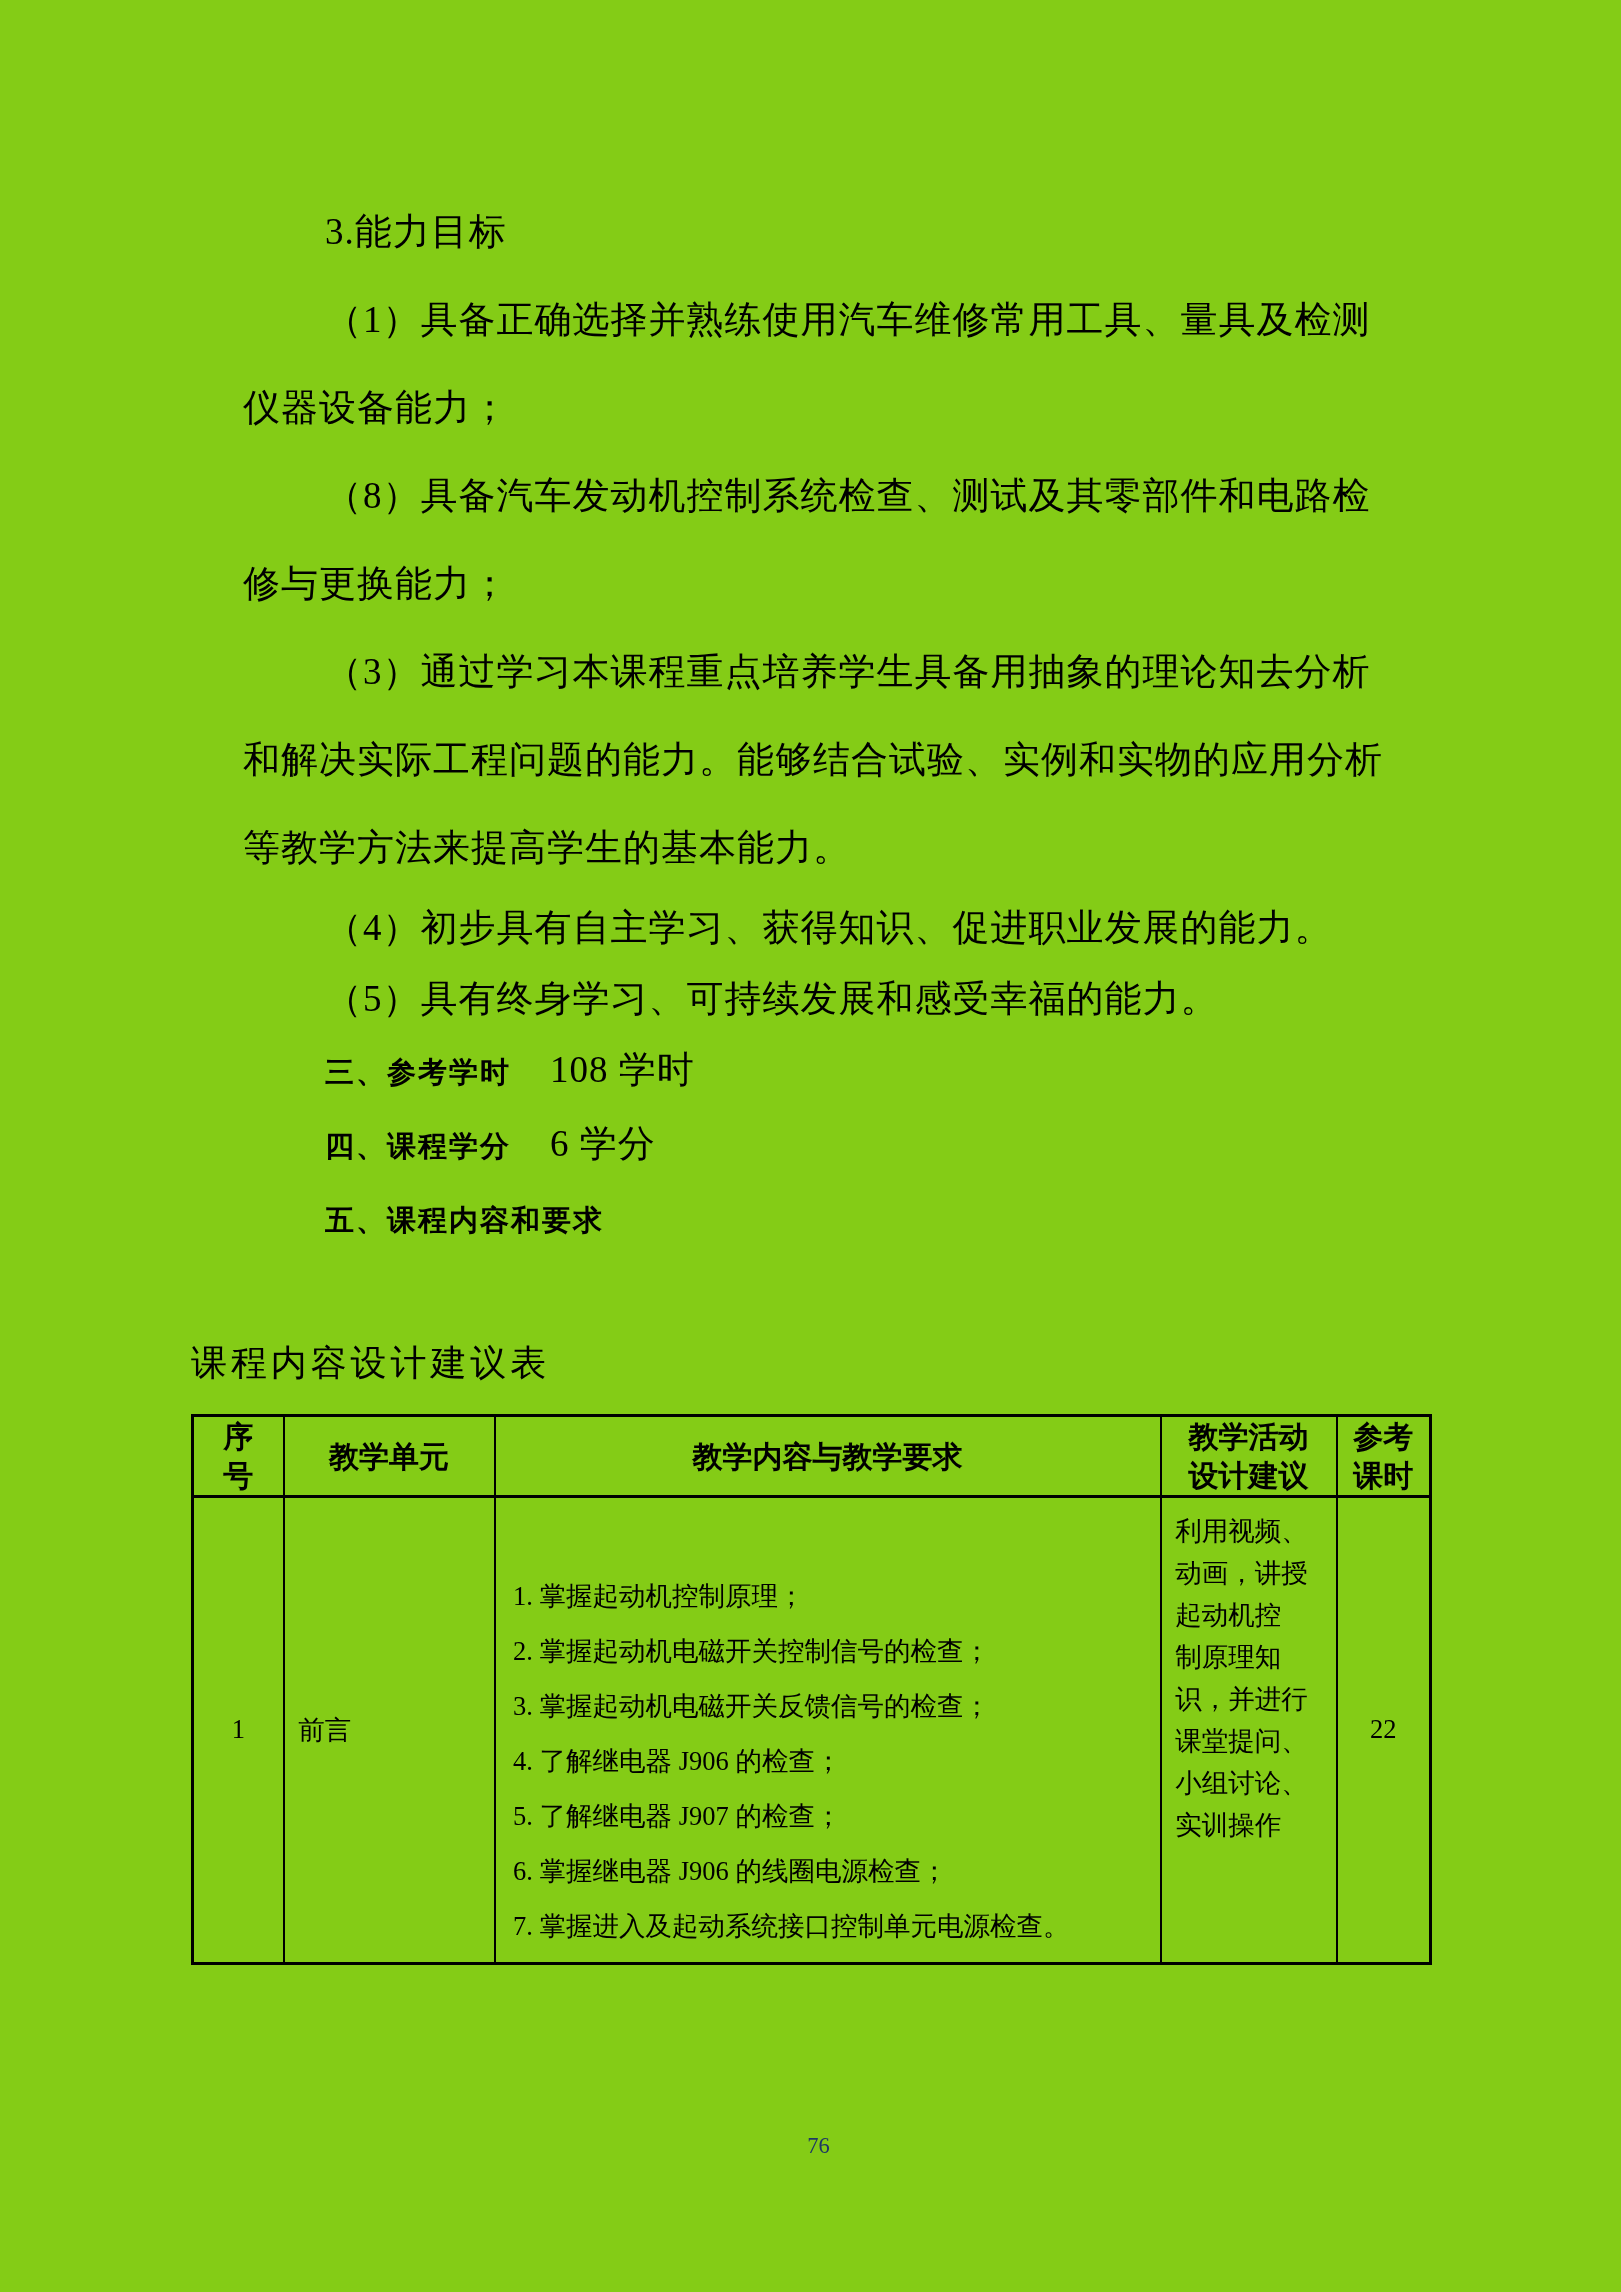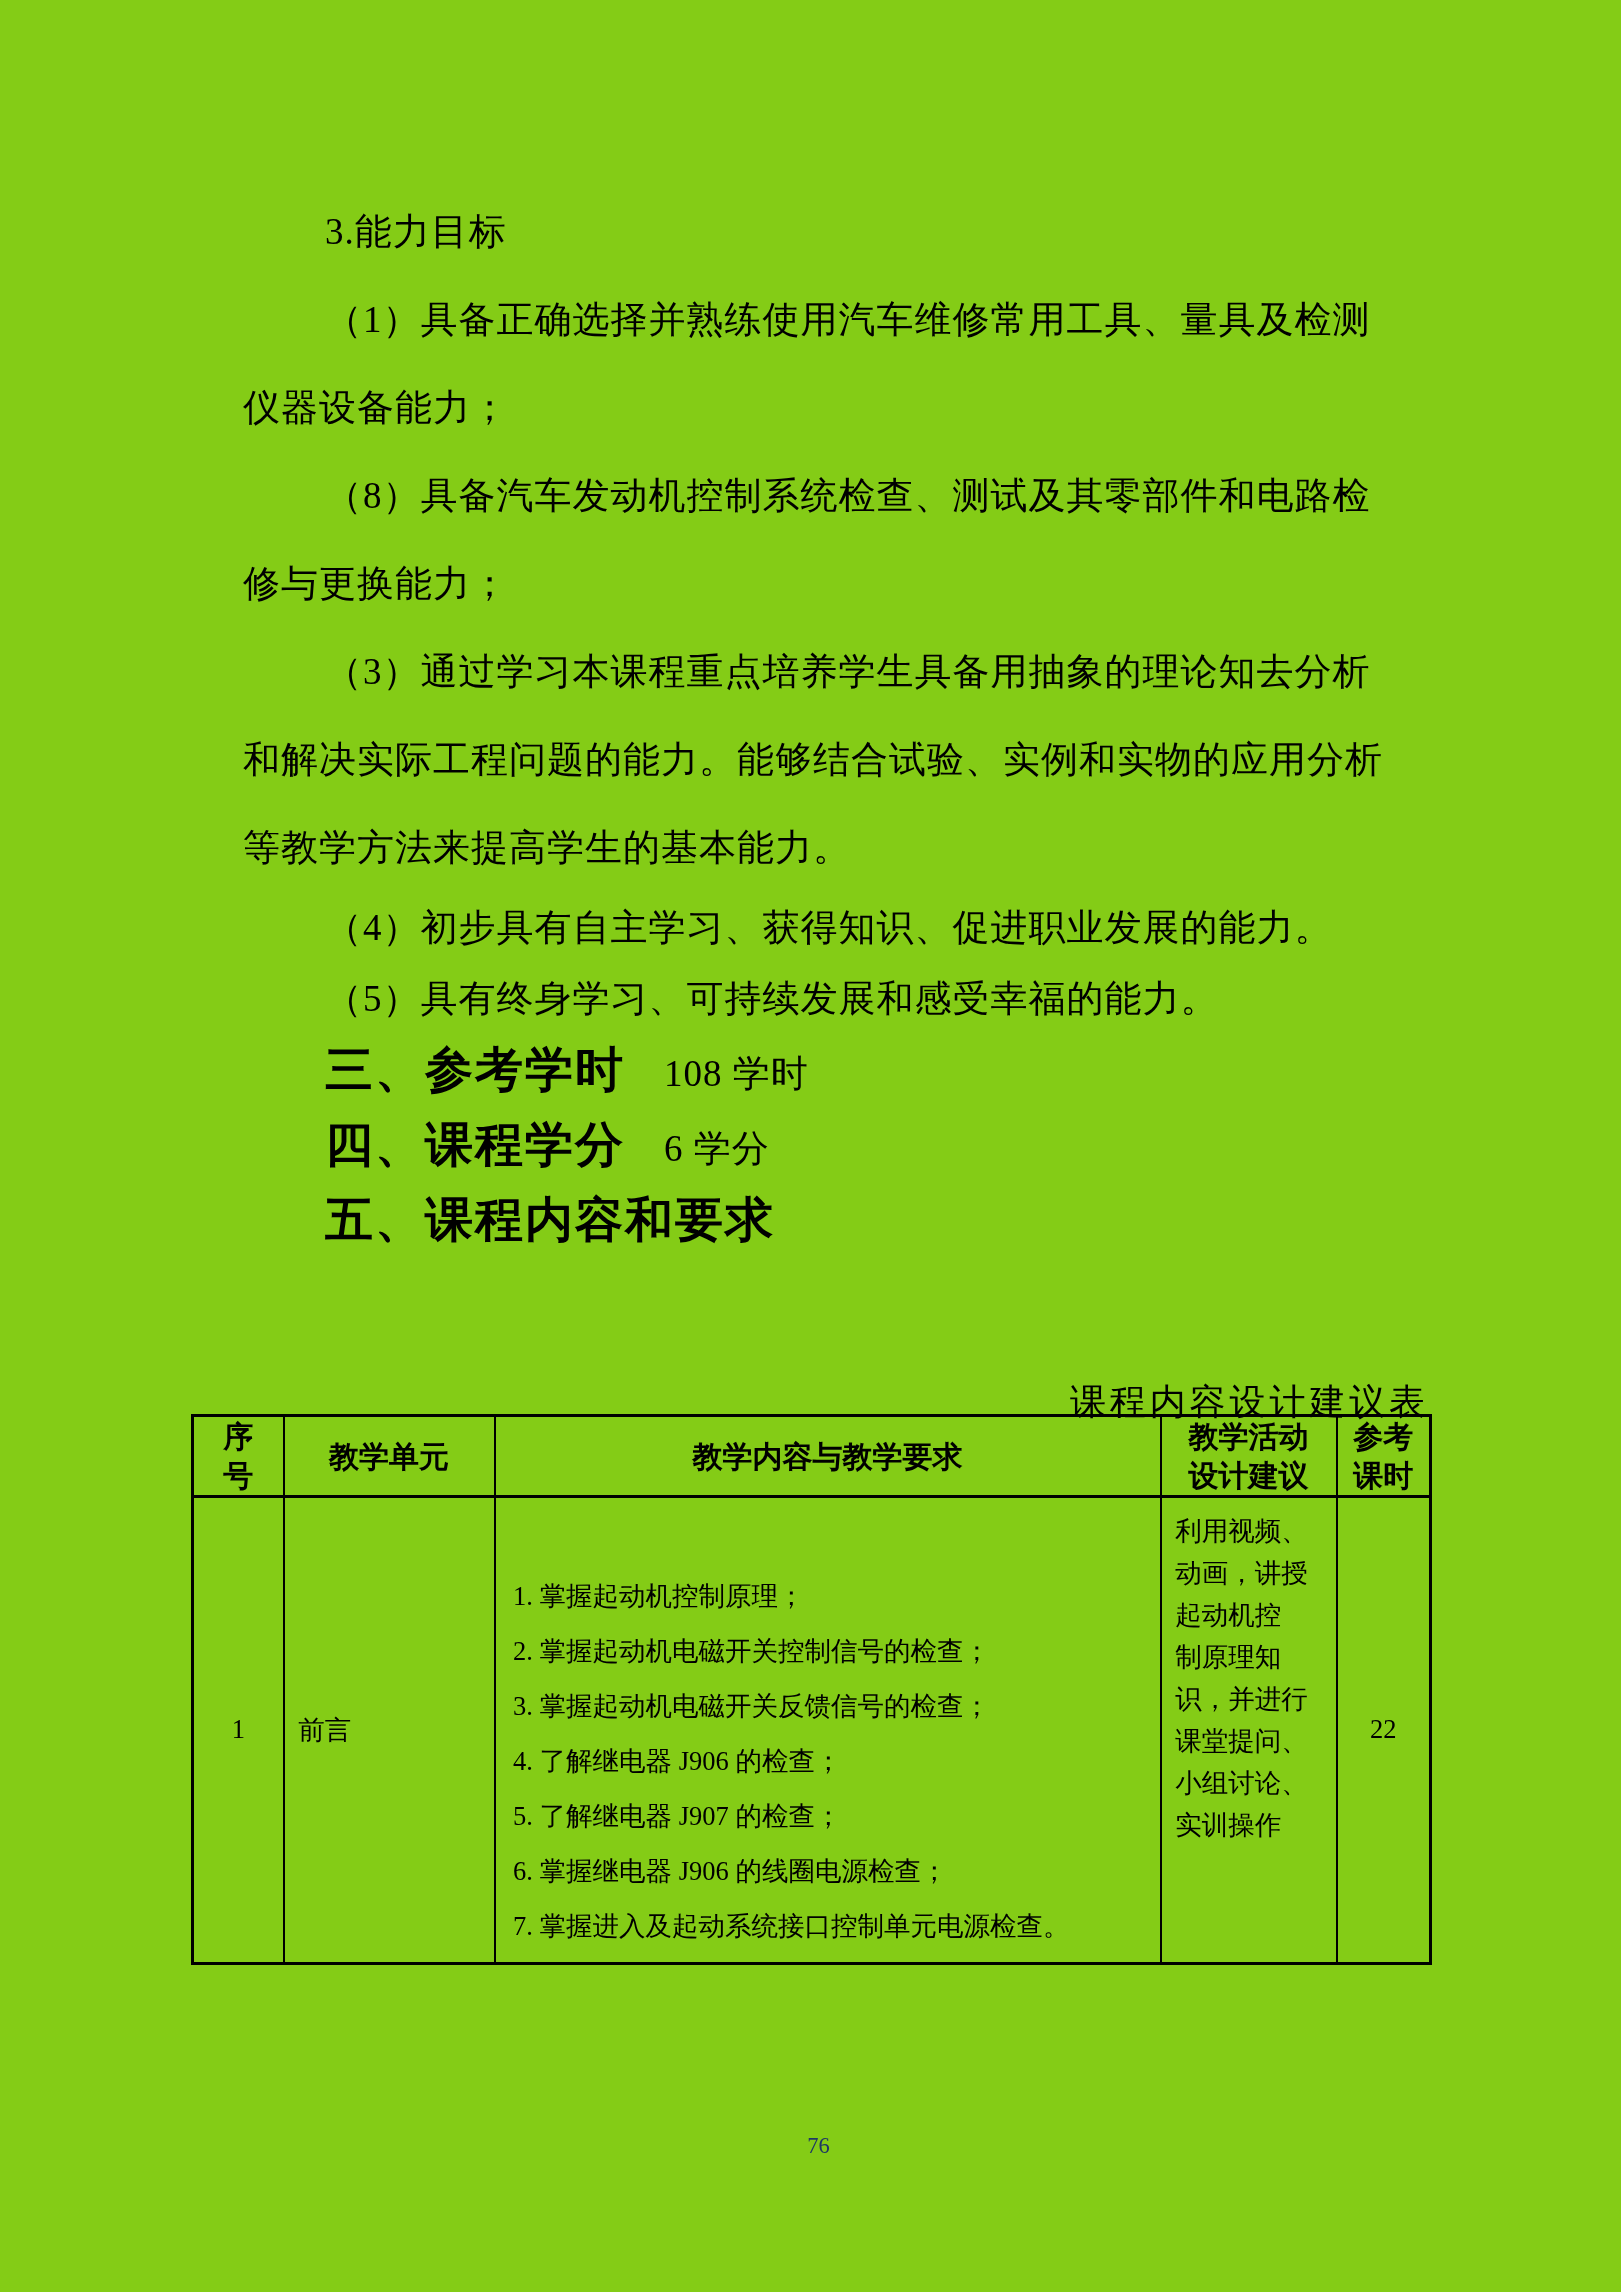--- a/index.html
+++ b/index.html
@@ -22,33 +22,33 @@
     font-size:37px;
     line-height:88px;
     letter-spacing:1px;
     white-space:nowrap;
   }
   .indent{padding-left:82px;}
   .tight{line-height:71px;}
   .sec-label{
     font-family:"Liberation Sans","DejaVu Sans",sans-serif;
     font-weight:700;
-    font-size:48px;
+    font-size:29px;
     letter-spacing:2px;
   }
   .sec-value{
     margin-left:39px;
     font-size:37px;
   }
   .table-title{
     position:absolute;
-    top:1378px;
+    top:1339px;
     left:191px;
     width:1238px;
-    text-align:right;
+    text-align:left;
     font-size:36px;
     letter-spacing:3.9px;
   }
   table.course-table{
     position:absolute;
     left:191px;
     top:1414px;
     width:1238px;
     border-collapse:collapse;
     table-layout:fixed;

